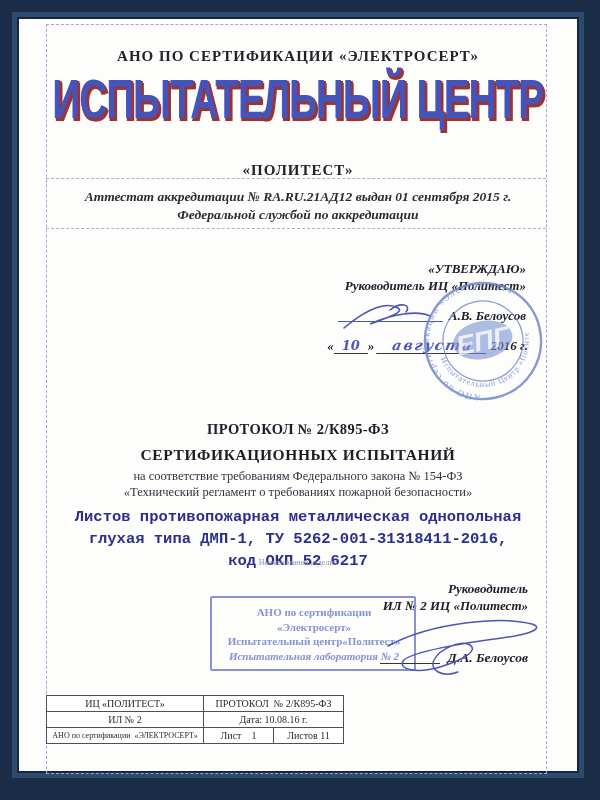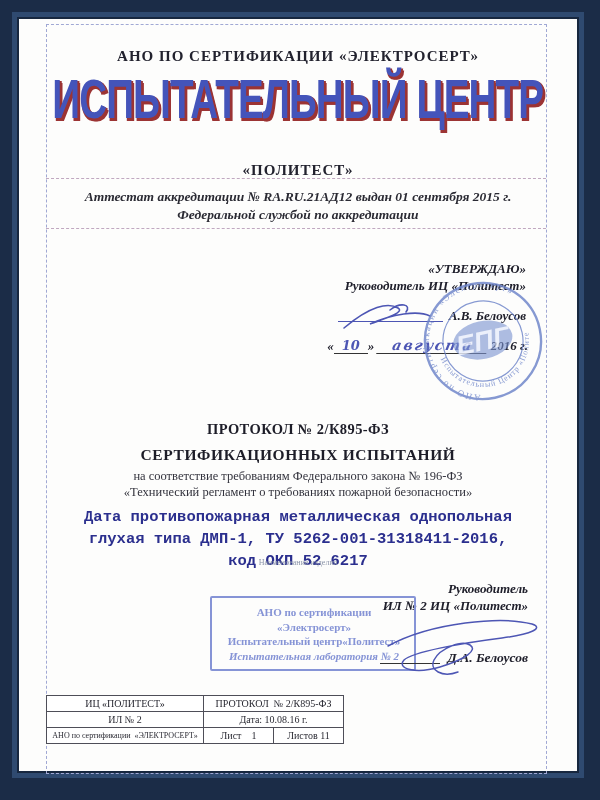--- a/index.html
+++ b/index.html
@@ -128,26 +128,26 @@
     <text font-size="8" fill="#6d84c9" font-family="Liberation Serif, serif" letter-spacing="1">
       <textPath href="#arcBot" startOffset="6%">Испытательный Центр «Политест»</textPath>
     </text>
     <ellipse cx="63" cy="62" rx="30" ry="19" fill="#7b93d0" opacity="0.75"></ellipse>
     <text x="63" y="72" text-anchor="middle" font-size="27" font-style="italic" font-weight="bold" fill="#e9eefb" font-family="Liberation Sans, sans-serif">ЕПГ</text>
   </svg>
 
   <div class="abs center proto-title">ПРОТОКОЛ № 2/К895-ФЗ</div>
   <div class="abs center proto-sub">СЕРТИФИКАЦИОННЫХ ИСПЫТАНИЙ</div>
   <div class="abs center basis">
-    <div>на соответствие требованиям Федерального закона № 196-ФЗ</div>
+    <div>на соответствие требованиям Федерального закона № 154-ФЗ</div>
     <div>«Технический регламент о требованиях пожарной безопасности»</div>
   </div>
 
   <div class="abs center product">
-    <div>Дата противопожарная металлическая однопольная</div>
+    <div>Листов противопожарная металлическая однопольная</div>
     <div>глухая типа ДМП-1, ТУ 5262-001-31318411-2016,</div>
     <div>код ОКП 52 6217</div>
   </div>
   <div class="abs center product-caption">Наименование изделия</div>
 
   <div class="abs signoff">
     <div>Руководитель</div>
     <div>ИЛ № 2 ИЦ «Политест»</div>
   </div>
 

